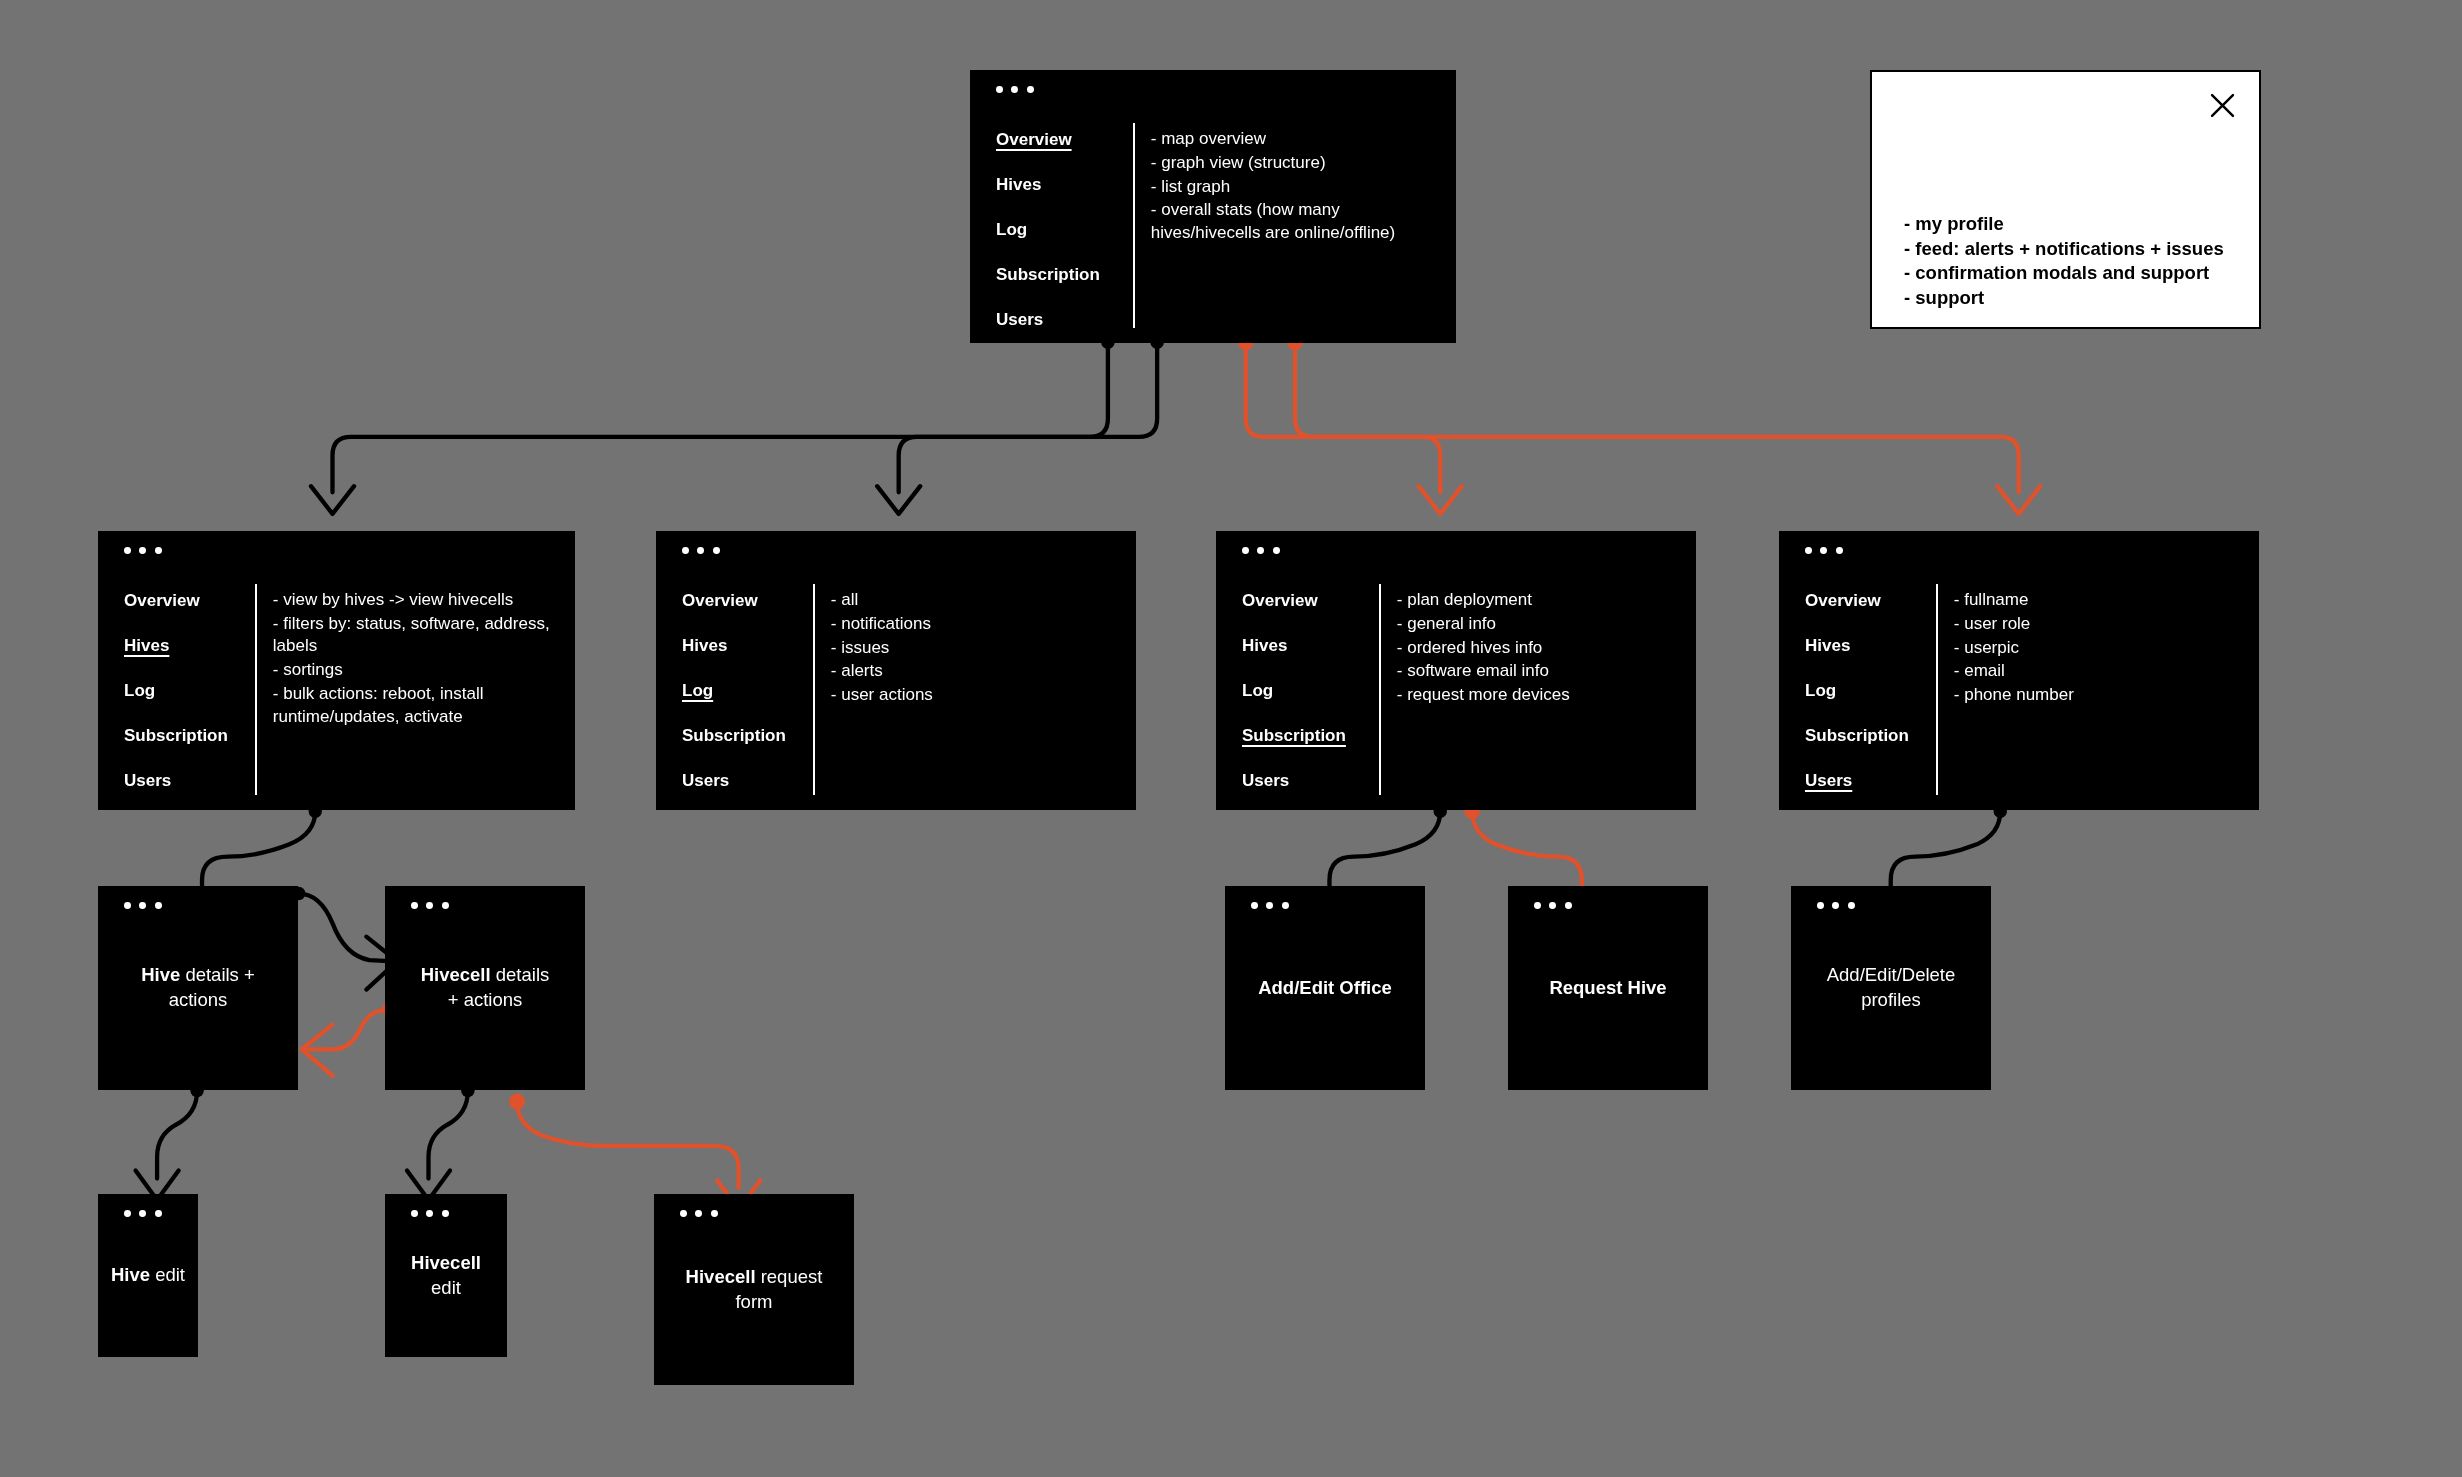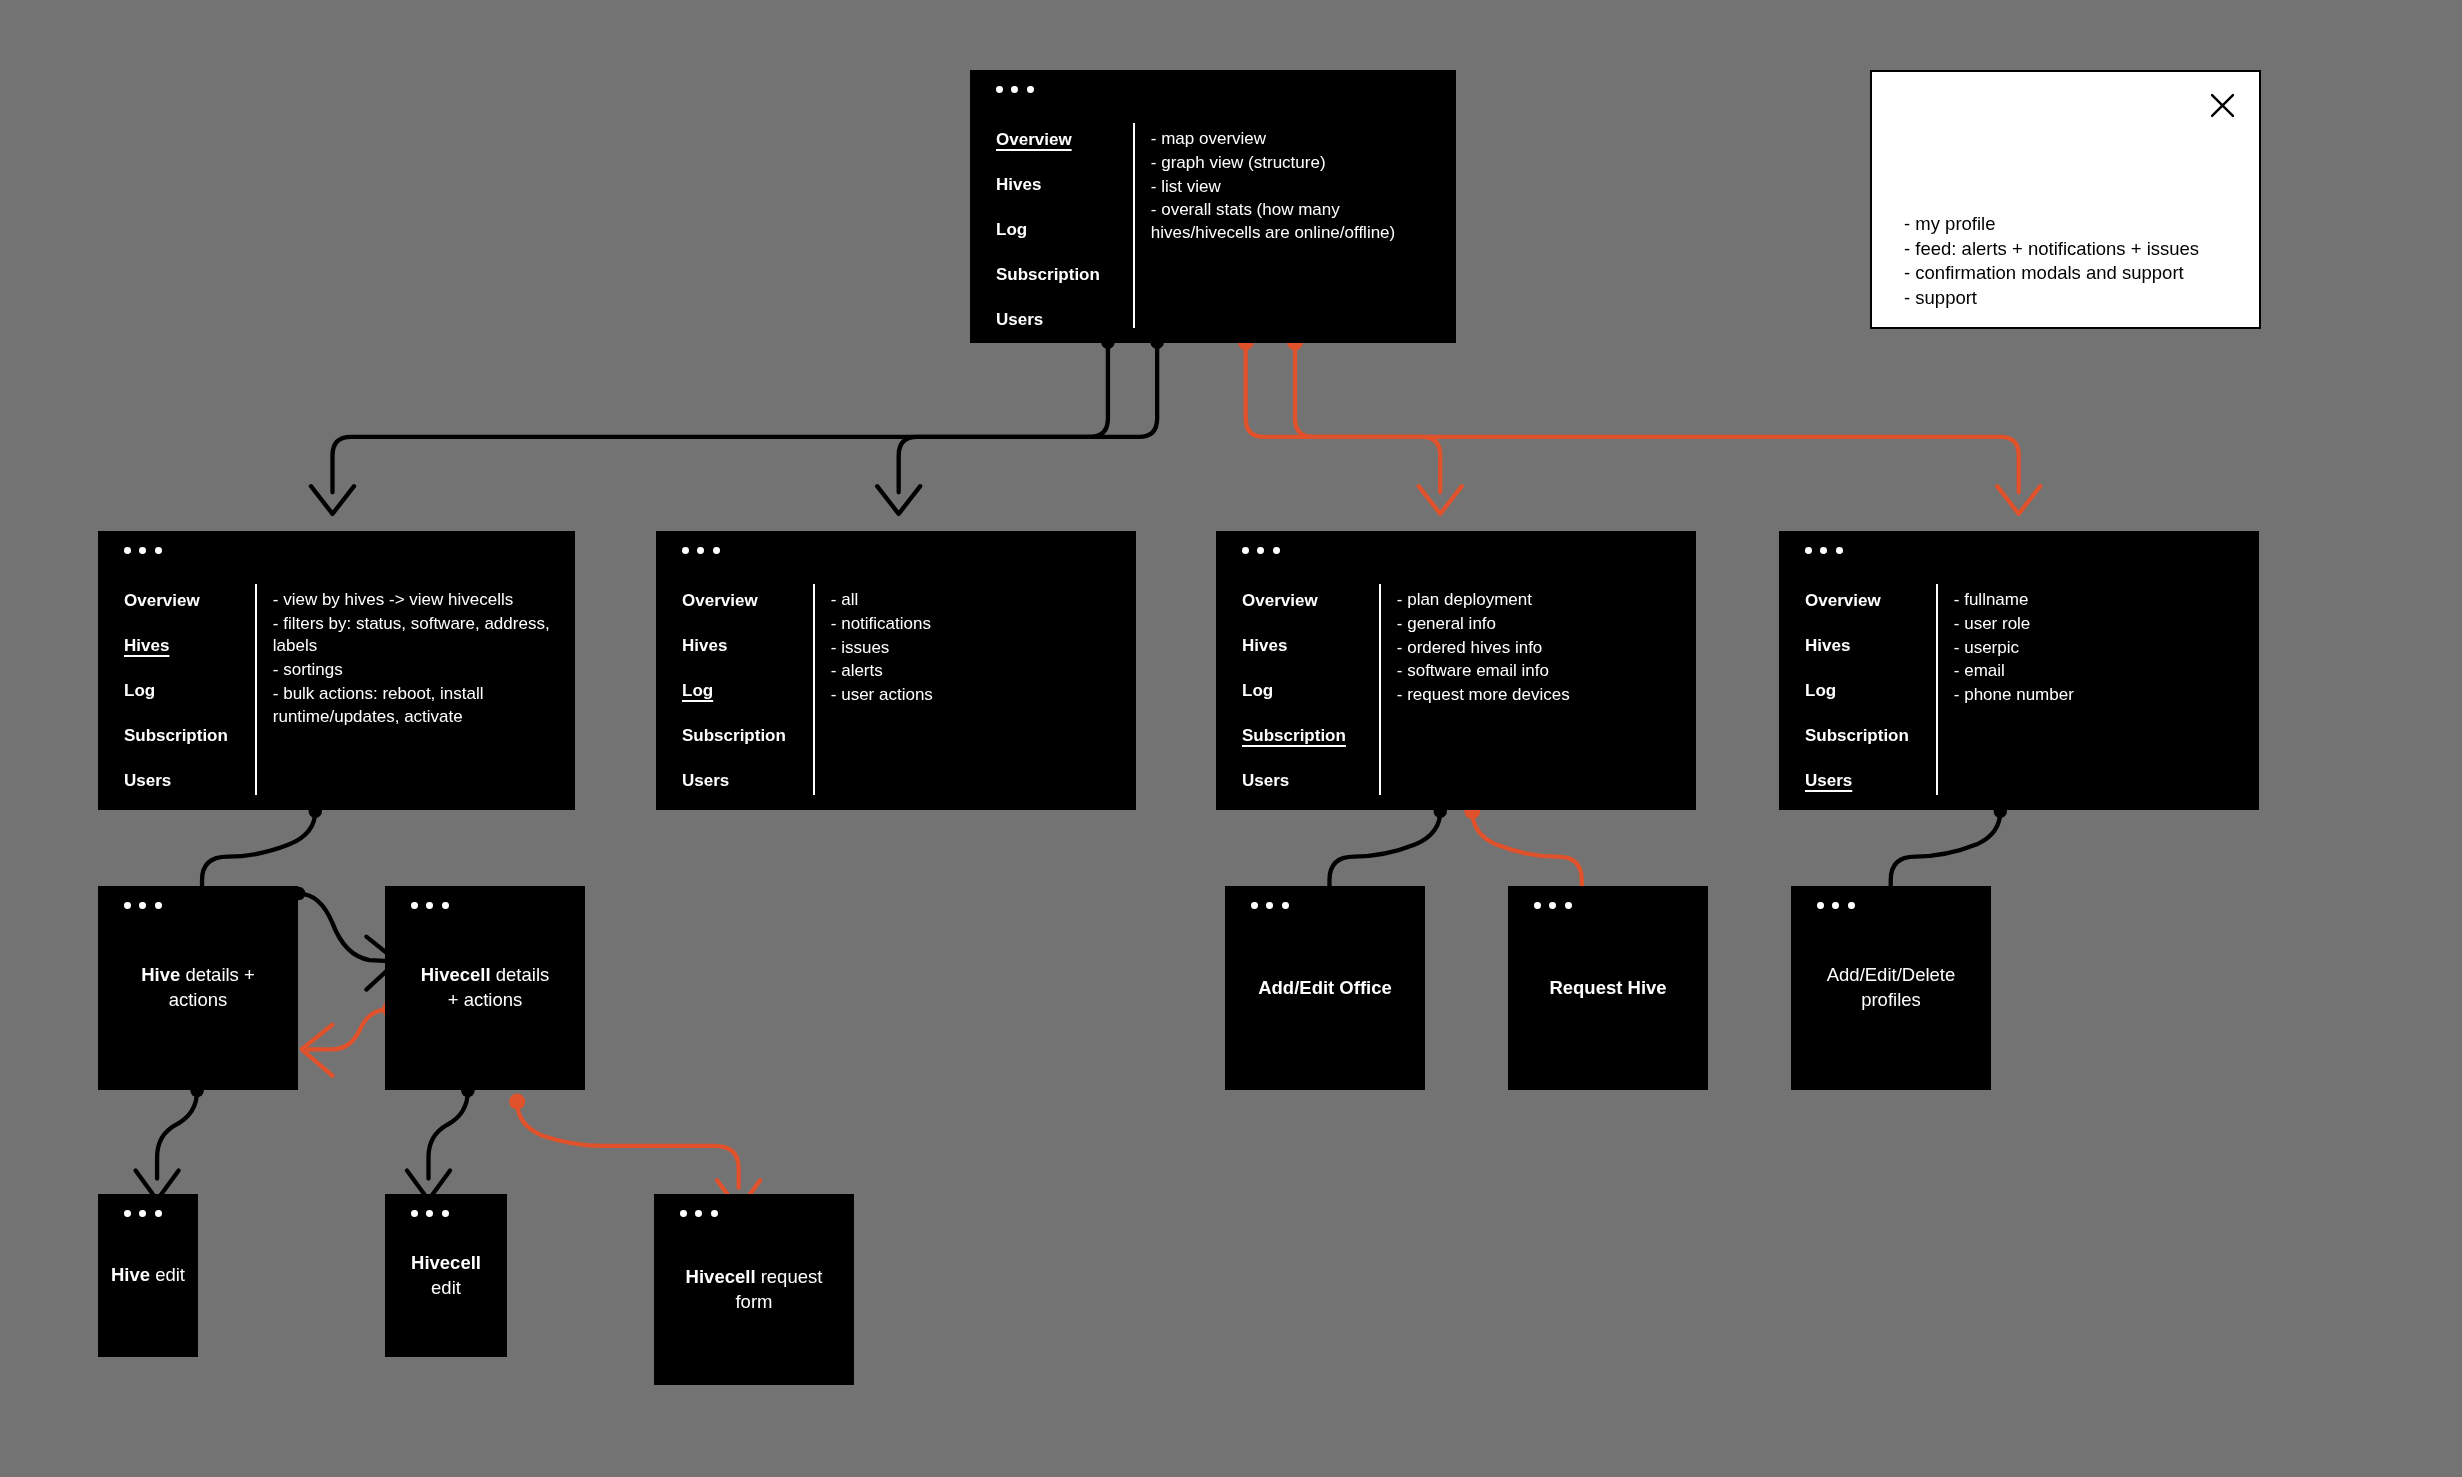--- a/index.html
+++ b/index.html
@@ -133,20 +133,21 @@
     position: absolute;
     left: 32px;
     top: 140px;
     right: 12.3px;
   }
   .notecard .notebody .line {
     color: #000000;
     font-size: 18.5px;
     line-height: 1.33;
     white-space: pre-wrap;
+    font-weight: bold;
   }
 </style>
 </head>
 <body>
 
 <div id="stage">
 
   <svg id="connectors" viewBox="0 0 4000 2400" width="2462" height="1477" xmlns="http://www.w3.org/2000/svg">
     <g fill="none" stroke="#000000" stroke-width="7" stroke-linecap="round" stroke-linejoin="round">
 
@@ -221,21 +222,21 @@
         <div class="navitem active">Overview</div>
         <div class="navitem">Hives</div>
         <div class="navitem">Log</div>
         <div class="navitem">Subscription</div>
         <div class="navitem">Users</div>
       </div>
       <div class="divider"></div>
       <div class="details">
         <div class="line">- map overview</div>
         <div class="line">- graph view (structure)</div>
-        <div class="line">- list view</div>
+        <div class="line">- list graph</div>
         <div class="line">- overall stats (how many hives/hivecells are online/offline)</div>
       </div>
     </div>
   </div>
 
   <div class="notecard" style="left:1870px; top:70px; width:391px; height:259px;">
     <svg class="closebtn" viewBox="0 0 44 44" xmlns="http://www.w3.org/2000/svg">
       <path d="M5,5 L39,39 M39,5 L5,39" stroke="#000000" stroke-width="4" fill="none" stroke-linecap="round"></path>
     </svg>
     <div class="notebody">

